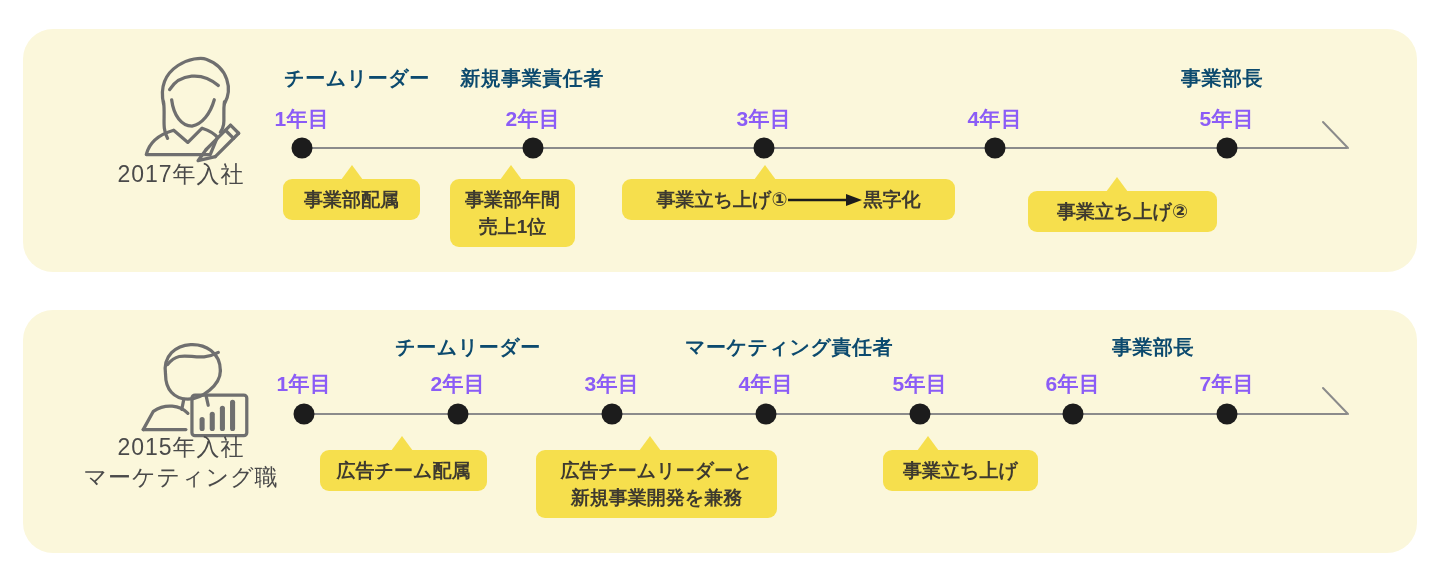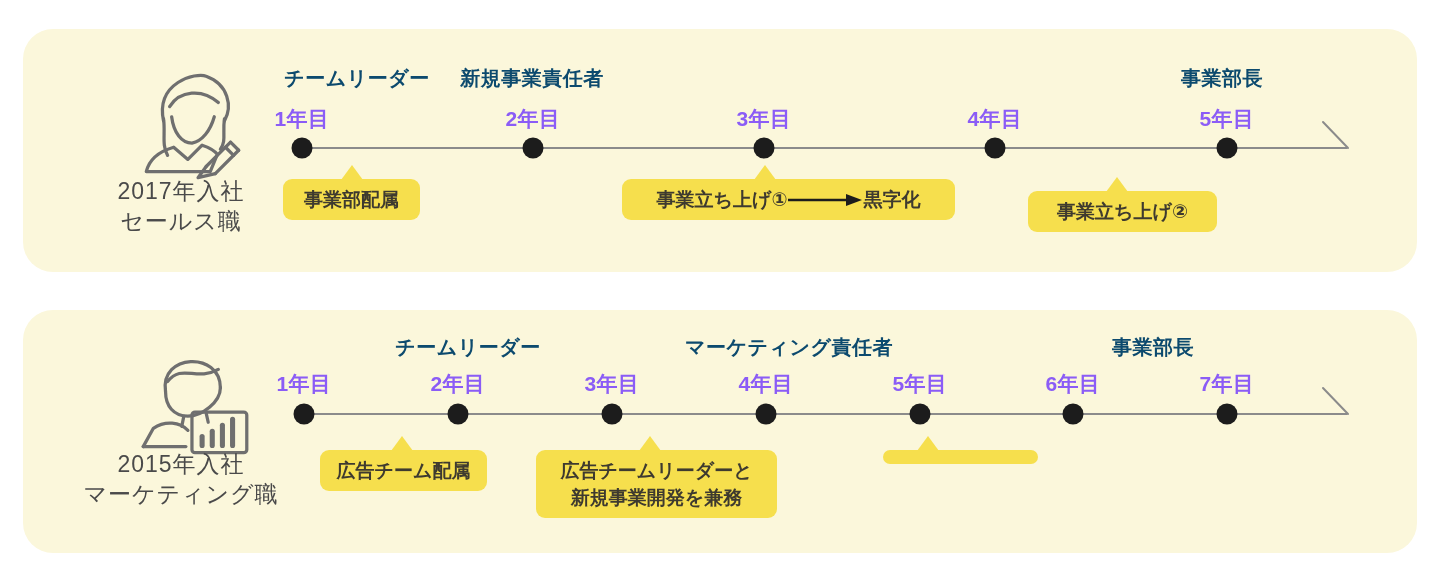--- a/index.html
+++ b/index.html
@@ -30,21 +30,21 @@
     padding:7px 4px;
     font-size:19px;font-weight:700;color:#3E3A2F;
     text-align:center;line-height:27px;white-space:nowrap;
   }
   .badge-pointer{
     position:absolute;top:-14px;width:0;height:0;
     border-left:11px solid transparent;border-right:11px solid transparent;
     border-bottom:15px solid var(--badge-bg,#F6DF4D);
   }
   .badge-flex{display:flex;align-items:center;justify-content:center;}
-  .profile{position:absolute;left:0;top:17px;width:320px;height:182px;}
+  .profile{position:absolute;left:0;top:0;width:320px;height:182px;}
   .profile-icon{position:absolute;left:106px;width:132px;}
   .profile-label{
     position:absolute;left:8px;width:300px;text-align:center;
     font-size:23px;font-weight:500;color:#4A4A4A;letter-spacing:1px;white-space:nowrap;
   }
 </style>
 </head>
 <body>
 
 <div id="panels">
@@ -67,33 +67,37 @@
       <path d="M94 52 C92 66 96 74 90 82"></path>
       <path d="M42 50 C44 66 52 76 62 76 C72 74 80 64 84 50"></path>
       <path d="M17 104 C20 92 30 84 44 80 L58 92 L72 78 C78 80 84 83 87 87 L80 104 Z"></path>
       <path d="M76 99 L100 75"></path>
       <path d="M85 106 L108 83"></path>
       <path d="M100 75 L108 83"></path>
       <path d="M95 80 L103 88"></path>
       <path d="M76 99 L68 110 L85 106"></path>
     </svg></div>
         <div class="profile-label" style="top: 130px;">2017年入社</div>
-        <div class="profile-label" style="top: 160px;">セールス職</div>
       </div>
       <div class="role-label" style="left: 334px; top: 36px;">チームリーダー</div>
       <div class="role-label" style="left: 509px; top: 36px;">新規事業責任者</div>
       <div class="role-label" style="left: 1199px; top: 36px;">事業部長</div>
       <div class="year-label" style="left: 279px; top: 76px;">1年目</div>
       <div class="year-label" style="left: 510px; top: 76px;">2年目</div>
       <div class="year-label" style="left: 741px; top: 76px;">3年目</div>
       <div class="year-label" style="left: 972px; top: 76px;">4年目</div>
       <div class="year-label" style="left: 1204px; top: 76px;">5年目</div>
       <div class="event-badge" style="left: 260px; top: 150px; width: 137px;">
         <div class="badge-pointer" style="left: 58px;"></div>
         <div>事業部配属</div>
+      </div>
+      <div class="event-badge" style="left: 427px; top: 150px; width: 125px;">
+        <div class="badge-pointer" style="left: 50px;"></div>
+        <div>事業部年間</div>
+        <div>売上1位</div>
       </div>
       <div class="event-badge" style="left: 599px; top: 150px; width: 333px;">
         <div class="badge-pointer" style="left: 132px;"></div>
         <div class="badge-flex">
           <span>事業立ち上げ①</span>
           <span style="display: inline-flex;">
   <svg width="76" height="14" viewBox="0 0 76 14">
     <line x1="1" y1="7" x2="59" y2="7" stroke="#1C1C1C" stroke-width="2.6"></line>
     <path d="M59 1 L75 7 L59 13 Z" fill="#1C1C1C"></path>
   </svg>
@@ -151,15 +155,16 @@
         <div class="badge-pointer" style="left: 71px;"></div>
         <div>広告チーム配属</div>
       </div>
       <div class="event-badge" style="left: 513px; top: 140px; width: 241px;">
         <div class="badge-pointer" style="left: 103px;"></div>
         <div>広告チームリーダーと</div>
         <div>新規事業開発を兼務</div>
       </div>
       <div class="event-badge" style="left: 860px; top: 140px; width: 155px;">
         <div class="badge-pointer" style="left: 34px;"></div>
+        <div>事業立ち上げ</div>
       </div>
     </section>
   </div>
 
 </body></html>

